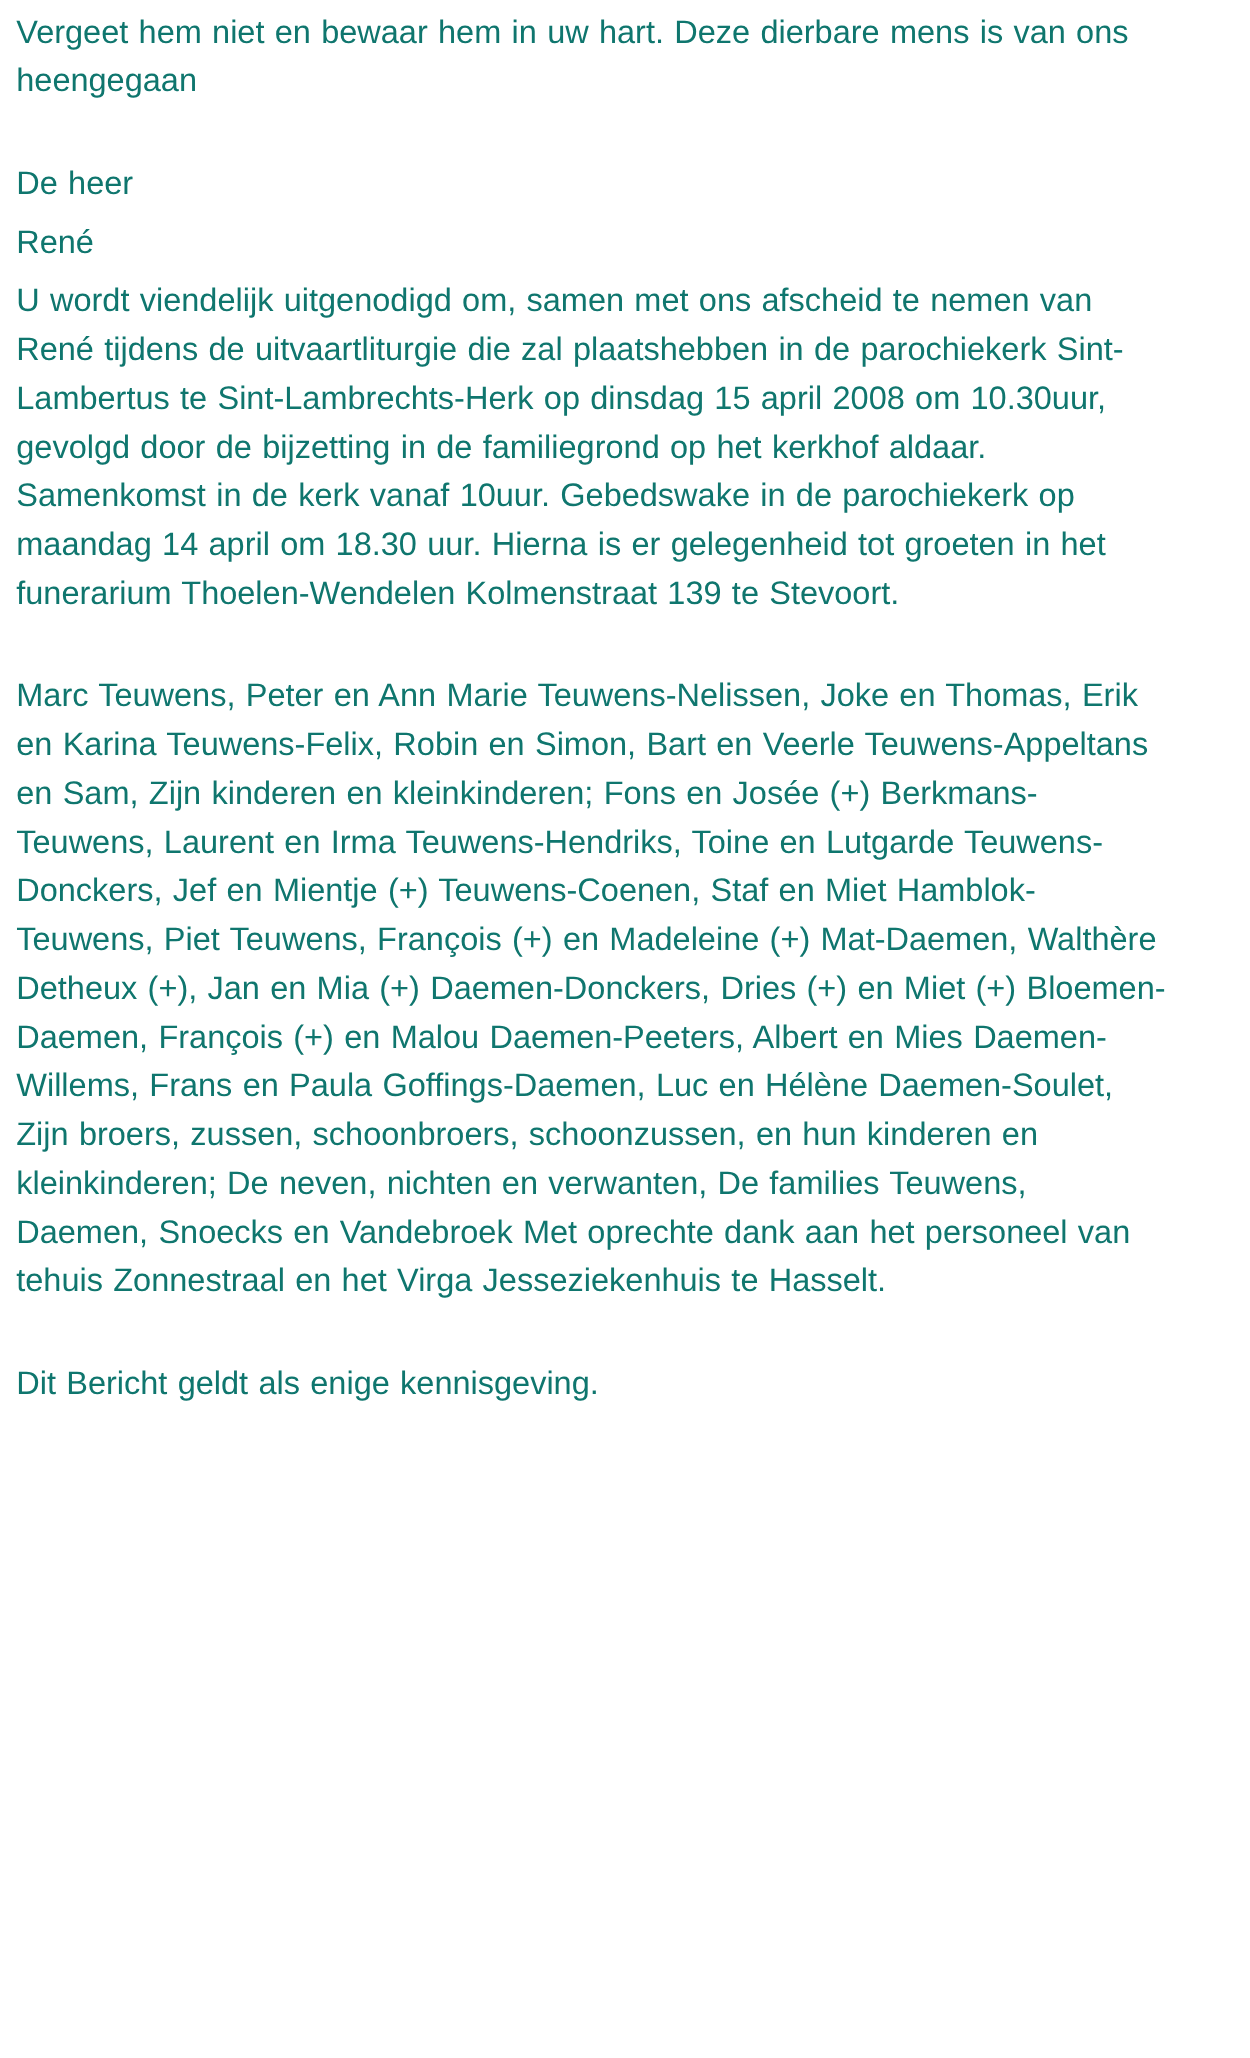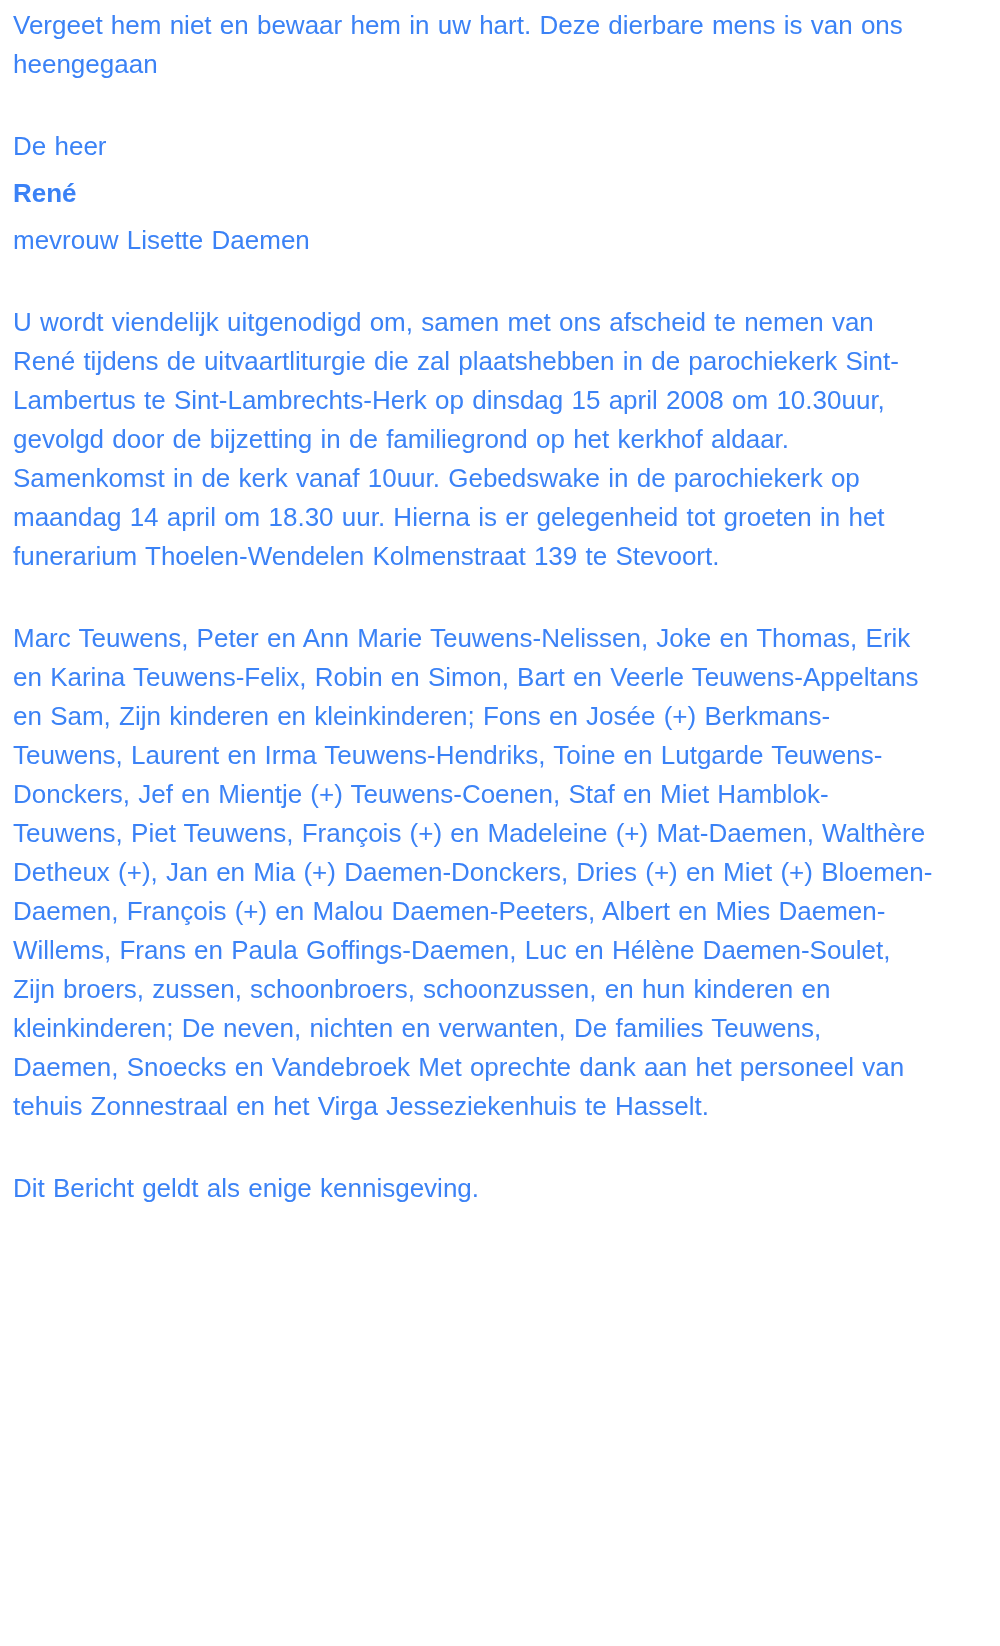--- a/index.html
+++ b/index.html
@@ -9,48 +9,47 @@
   }
   .page {
     box-sizing: border-box;
     width: 1000px;
     min-height: 1646px;
     background: #ffffff;
     padding: 6px 67px 32px 13px; 
     font-family: "Liberation Sans", "DejaVu Sans", sans-serif;
     font-size: 26px;
     line-height: 39px;
-    color: #3b82f6;
+    color: #0f766e;
     -webkit-font-smoothing: antialiased;
   }
   .page p {
     margin: 0 0 43px 0;
     padding: 0;
     font-weight: 400;
     word-spacing: 1px;
   }
   .page p.tight {
     margin-bottom: 8px;
   }
   .page p.name {
-    font-weight: 700;
+    font-weight: 400;
   }
 </style>
 </head>
 <body>
 
 <article class="page">
   <p>Vergeet hem niet en bewaar hem in uw hart. Deze dierbare mens is van ons heengegaan</p>
 
   <p class="tight">De heer</p>
 
   <p class="tight name">René</p>
 
 
-  <p>mevrouw Lisette Daemen</p>
 
 
 
   <p>U wordt viendelijk uitgenodigd om, samen met ons afscheid te nemen van René tijdens de uitvaartliturgie die zal plaatshebben in de parochiekerk Sint-Lambertus te Sint-Lambrechts-Herk op dinsdag 15 april 2008 om 10.30uur, gevolgd door de bijzetting in de familiegrond op het kerkhof aldaar. Samenkomst in de kerk vanaf 10uur. Gebedswake in de parochiekerk op maandag 14 april om 18.30 uur. Hierna is er gelegenheid tot groeten in het funerarium Thoelen-Wendelen Kolmenstraat 139 te Stevoort.</p>
 
   <p>Marc Teuwens, Peter en Ann Marie Teuwens-Nelissen, Joke en Thomas, Erik en Karina Teuwens-Felix, Robin en Simon, Bart en Veerle Teuwens-Appeltans en Sam, Zijn kinderen en kleinkinderen; Fons en Josée (+) Berkmans-Teuwens, Laurent en Irma Teuwens-Hendriks, Toine en Lutgarde Teuwens-Donckers, Jef en Mientje (+) Teuwens-Coenen, Staf en Miet Hamblok-Teuwens, Piet Teuwens, François (+) en Madeleine (+) Mat-Daemen, Walthère Detheux (+), Jan en Mia (+) Daemen-Donckers, Dries (+) en Miet (+) Bloemen-Daemen, François (+) en Malou Daemen-Peeters, Albert en Mies Daemen-Willems, Frans en Paula Goffings-Daemen, Luc en Hélène Daemen-Soulet, Zijn broers, zussen, schoonbroers, schoonzussen, en hun kinderen en kleinkinderen; De neven, nichten en verwanten, De families Teuwens, Daemen, Snoecks en Vandebroek Met oprechte dank aan het personeel van tehuis Zonnestraal en het Virga Jesseziekenhuis te Hasselt.</p>
 
 
   <p>Dit Bericht geldt als enige kennisgeving.</p>
 </article>

